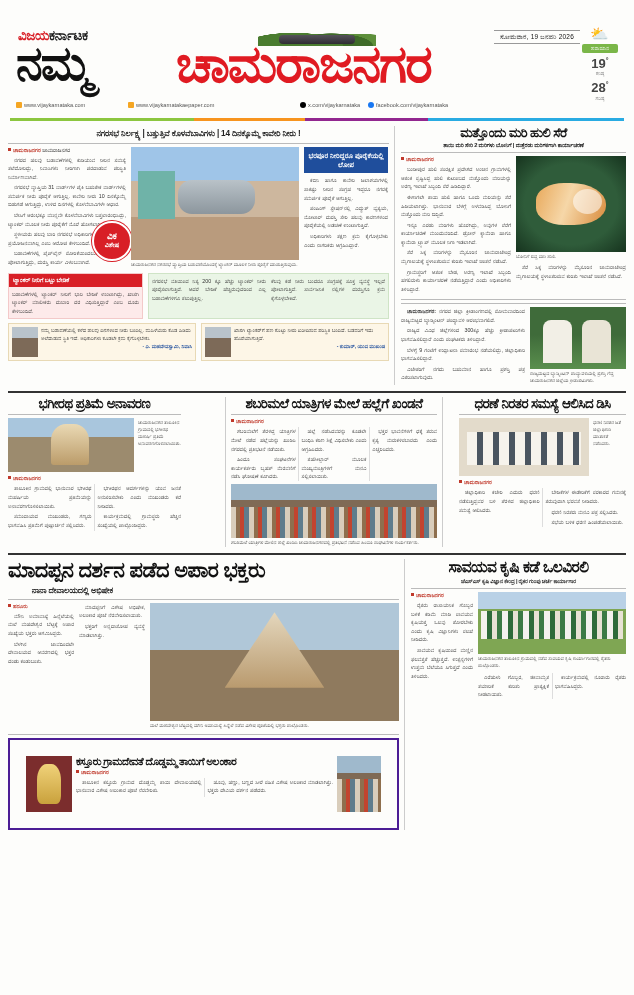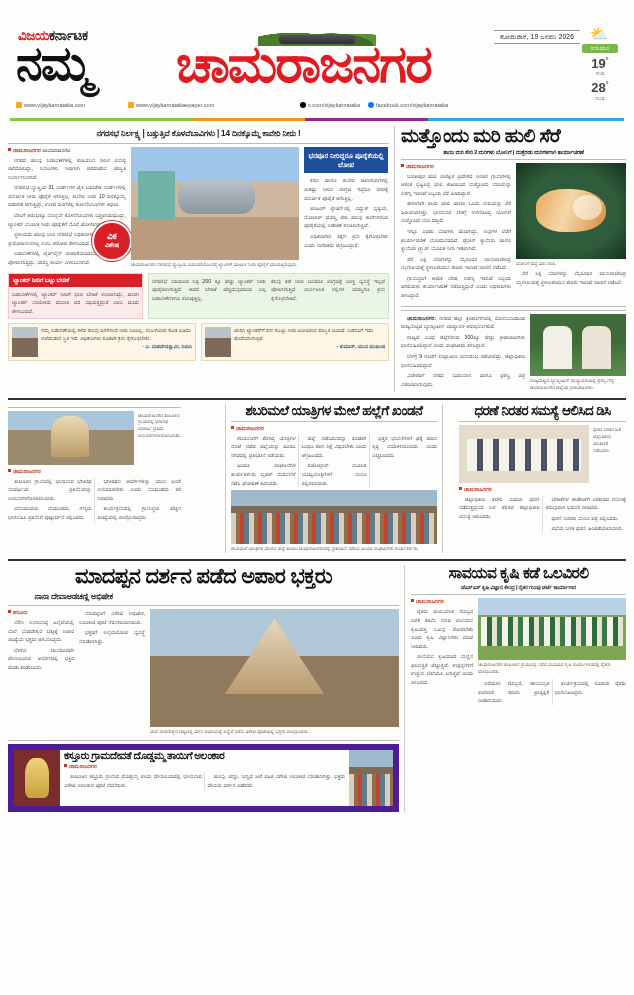--- a/index.html
+++ b/index.html
@@ -328,21 +328,21 @@
           <div class="portrait"></div>
           <div style="flex:1">
             <div class="quote-name">ಖಾಸಗಿ ಟ್ಯಾಂಕರ್‌ಗೆ ಹಣ ಕೊಟ್ಟು ನೀರು ಖರೀದಿಸುವ ಪರಿಸ್ಥಿತಿ ಬಂದಿದೆ. ಬಡವರಿಗೆ ಇದು ಹೊರೆಯಾಗುತ್ತಿದೆ.</div>
             <div class="quote-attr">- ಕುಮಾರ್, ಯುವ ಮುಖಂಡ</div>
           </div>
         </div>
       </div>
     </div>
 
     <div class="vrule" style="width:232px; padding-left:6px;">
-      <div class="hl" style="font-size:19px; text-align:left;">ಮತ್ತೊಂದು ಮರಿ ಹುಲಿ ಸೆರೆ</div>
+      <div class="hl" style="font-size:13px; text-align:center;">ಮತ್ತೊಂದು ಮರಿ ಹುಲಿ ಸೆರೆ</div>
       <div class="sub" style="font-size:5.8px">ತಾಯಿ ಮರಿ ಸೇರಿ 2 ಮರಿಗಳು ಬೋನಿಗೆ | ಮತ್ತೆರಡು ಮರಿಗಳಿಗಾಗಿ ಕಾರ್ಯಾಚರಣೆ</div>
       <div class="rule" style="margin:3px 0;"></div>
 
       <div style="display:flex; gap:5px;">
         <div style="width:110px;">
           <div class="byline">
             <i class="sq"></i><b>ಚಾಮರಾಜನಗರ</b>
           </div>
           <div class="txt">
             <p>ಬಂಡೀಪುರ ಹುಲಿ ಸಂರಕ್ಷಿತ ಪ್ರದೇಶದ ಅಂಚಿನ ಗ್ರಾಮಗಳಲ್ಲಿ ಆತಂಕ ಸೃಷ್ಟಿಸಿದ್ದ ಹುಲಿ ಕುಟುಂಬದ ಮತ್ತೊಂದು ಮರಿಯನ್ನು ಅರಣ್ಯ ಇಲಾಖೆ ಸಿಬ್ಬಂದಿ ಸೆರೆ ಹಿಡಿದಿದ್ದಾರೆ.</p>
@@ -379,20 +379,21 @@
         </div>
       </div>
     </div>
   </div>
 
   <div class="rule" style="border-top:2px solid #333; margin:6px 0 4px;"></div>
 
   <div style="display:flex;">
 
     <div style="width:190px; padding-right:5px;">
+      <div class="hl" style="font-size:13.5px; text-align:center;">ಭಗೀರಥ ಪ್ರತಿಮೆ ಅನಾವರಣ</div>
       <div class="rule" style="margin:3px 0;"></div>
       <div style="display:flex; gap:4px;">
         <div class="photo ph-statue" style="width:126px; height:54px;"></div>
         <div class="cap" style="flex:1">ಚಾಮರಾಜನಗರ ತಾಲೂಕಿನ ಗ್ರಾಮದಲ್ಲಿ ಭಗೀರಥ ಮಹರ್ಷಿ ಪ್ರತಿಮೆ ಅನಾವರಣಗೊಳಿಸಲಾಯಿತು.</div>
       </div>
       <div class="byline" style="margin-top:3px;">
         <i class="sq"></i><b>ಚಾಮರಾಜನಗರ</b>
       </div>
       <div class="txt cols2">
         <p>ತಾಲೂಕಿನ ಗ್ರಾಮದಲ್ಲಿ ಭಾನುವಾರ ಭಗೀರಥ ಮಹರ್ಷಿಯ ಪ್ರತಿಮೆಯನ್ನು ಅನಾವರಣಗೊಳಿಸಲಾಯಿತು.</p>
@@ -436,23 +437,23 @@
         <p>ಸಭೆಯ ಬಳಿಕ ಧರಣಿ ಹಿಂಪಡೆಯಲಾಯಿತು.</p>
       </div>
     </div>
   </div>
 
   <div class="rule" style="border-top:2px solid #333; margin:6px 0 4px;"></div>
 
   <div style="display:flex;">
 
     <div style="width:396px; padding-right:5px;">
-      <div class="hl" style="font-size:21px; text-align:center;">ಮಾದಪ್ಪನ ದರ್ಶನ ಪಡೆದ ಅಪಾರ ಭಕ್ತರು</div>
+      <div class="hl" style="font-size:21px; text-align:left;">ಮಾದಪ್ಪನ ದರ್ಶನ ಪಡೆದ ಅಪಾರ ಭಕ್ತರು</div>
       <div style="display:flex; justify-content:space-between; align-items:flex-end; margin-top:2px;">
-        <div class="sub" style="width:105px; text-align:right;">ನಾನಾ ದೇವಾಅಡಚಣ್ಲಿ ಅಭಿಷೇಕ</div>
+        <div class="sub" style="width:105px; text-align:right;">ನಾನಾ ದೇವಾಲಯದಲ್ಲಿ ಅಭಿಷೇಕ</div>
       </div>
       <div class="rule" style="margin:3px 0;"></div>
 
       <div style="display:flex; gap:5px;">
         <div style="width:66px;">
           <div class="byline">
             <i class="sq"></i><b>ಹನೂರು</b>
           </div>
           <div class="txt">
             <p>ಮೌನಿ ಅಮಾವಾಸ್ಯೆ ಹಿನ್ನೆಲೆಯಲ್ಲಿ ಮಲೆ ಮಹದೇಶ್ವರ ಬೆಟ್ಟಕ್ಕೆ ಅಪಾರ ಸಂಖ್ಯೆಯ ಭಕ್ತರು ಆಗಮಿಸಿದ್ದರು.</p>
@@ -465,21 +466,21 @@
             <p>ಭಕ್ತರಿಗೆ ಅನ್ನದಾಸೋಹ ವ್ಯವಸ್ಥೆ ಮಾಡಲಾಗಿತ್ತು.</p>
           </div>
         </div>
         <div style="flex:1;">
           <div class="photo ph-temple" style="height:118px;"></div>
           <div class="cap">ಮಲೆ ಮಹದೇಶ್ವರ ಬೆಟ್ಟದಲ್ಲಿ ಮೌನಿ ಅಮಾವಾಸ್ಯೆ ಹಿನ್ನೆಲೆ ನಡೆದ ವಿಶೇಷ ಪೂಜೆಯಲ್ಲಿ ಭಕ್ತರು ಪಾಲ್ಗೊಂಡರು.</div>
         </div>
       </div>
 
       <div class="rule" style="margin:4px 0 3px;"></div>
-      <div style="border:6px solid #4c1d95; padding:0; display:flex; gap:4px;">
+      <div style="border:2px solid #4c1d95; padding:16px; display:flex; gap:4px;">
         <div class="photo ph-deity" style="width:46px; height:56px; flex:0 0 46px;"></div>
         <div style="flex:1;">
           <div class="hl" style="font-size:10.5px;">ಕಸ್ತೂರು ಗ್ರಾಮದೇವತೆ ದೊಡ್ಡಮ್ಮ ತಾಯಿಗೆ ಅಲಂಕಾರ</div>
           <div class="byline" style="margin-top:2px;">
             <i class="sq"></i><b>ಚಾಮರಾಜನಗರ</b>
           </div>
           <div class="txt cols2">
             <p>ತಾಲೂಕಿನ ಕಸ್ತೂರು ಗ್ರಾಮದ ದೊಡ್ಡಮ್ಮ ತಾಯಿ ದೇವಾಲಯದಲ್ಲಿ ಭಾನುವಾರ ವಿಶೇಷ ಅಲಂಕಾರ ಪೂಜೆ ನೆರವೇರಿತು.</p>
             <p>ಹೂವು, ಹಣ್ಣು, ಬಣ್ಣದ ಸೀರೆ ಸಹಿತ ವಿಶೇಷ ಅಲಂಕಾರ ಮಾಡಲಾಗಿತ್ತು. ಭಕ್ತರು ದೇವಿಯ ದರ್ಶನ ಪಡೆದರು.</p>
           </div>

